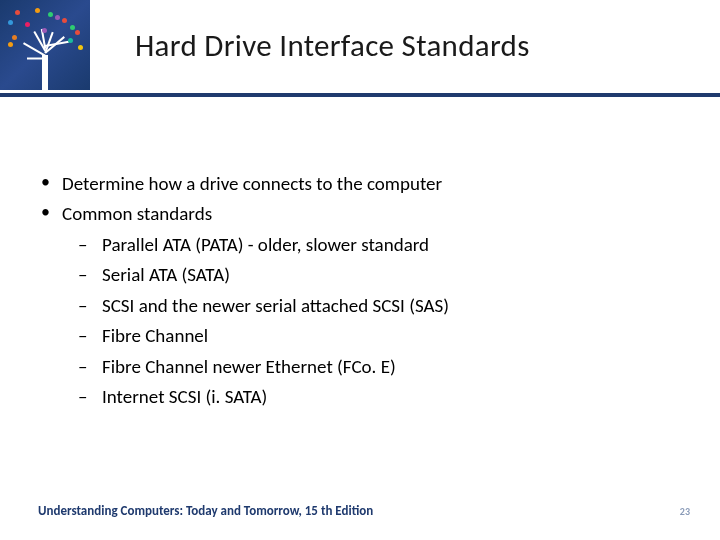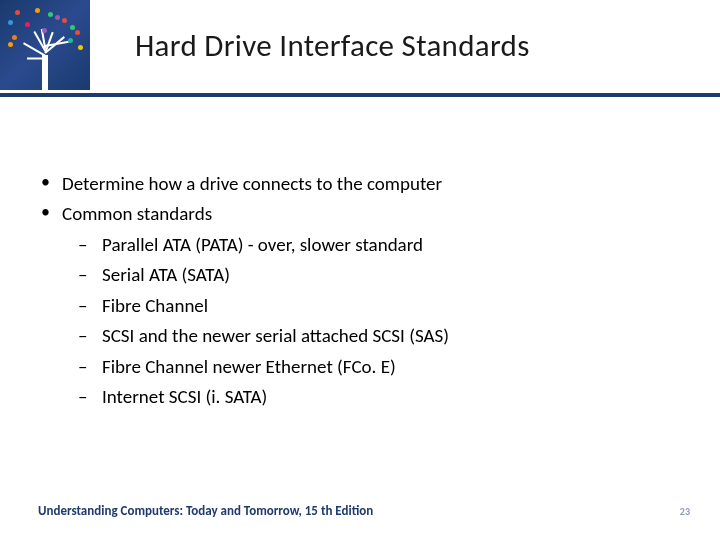--- a/index.html
+++ b/index.html
@@ -181,23 +181,23 @@
       <div class="leaf l13"></div>
       <div class="leaf l14"></div>
     </div>
     <h1 class="title">Hard Drive Interface Standards</h1>
     <div class="divider"></div>
   </div>
 
   <div class="content">
     <div class="bullet-l1">Determine how a drive connects to the computer</div>
     <div class="bullet-l1">Common standards</div>
-    <div class="bullet-l2">Parallel ATA (PATA) - over, slower standard</div>
+    <div class="bullet-l2">Parallel ATA (PATA) - older, slower standard</div>
     <div class="bullet-l2">Serial ATA (SATA)</div>
+    <div class="bullet-l2">SCSI and the newer serial attached SCSI (SAS)</div>
     <div class="bullet-l2">Fibre Channel</div>
-    <div class="bullet-l2">SCSI and the newer serial attached SCSI (SAS)</div>
     <div class="bullet-l2">Fibre Channel newer Ethernet (FCo. E)</div>
     <div class="bullet-l2">Internet SCSI (i. SATA)</div>
   </div>
 
   <div class="footer">Understanding Computers: Today and Tomorrow, 15 th Edition</div>
   <div class="page-number">23</div>
 </div>
 
 </body></html>

